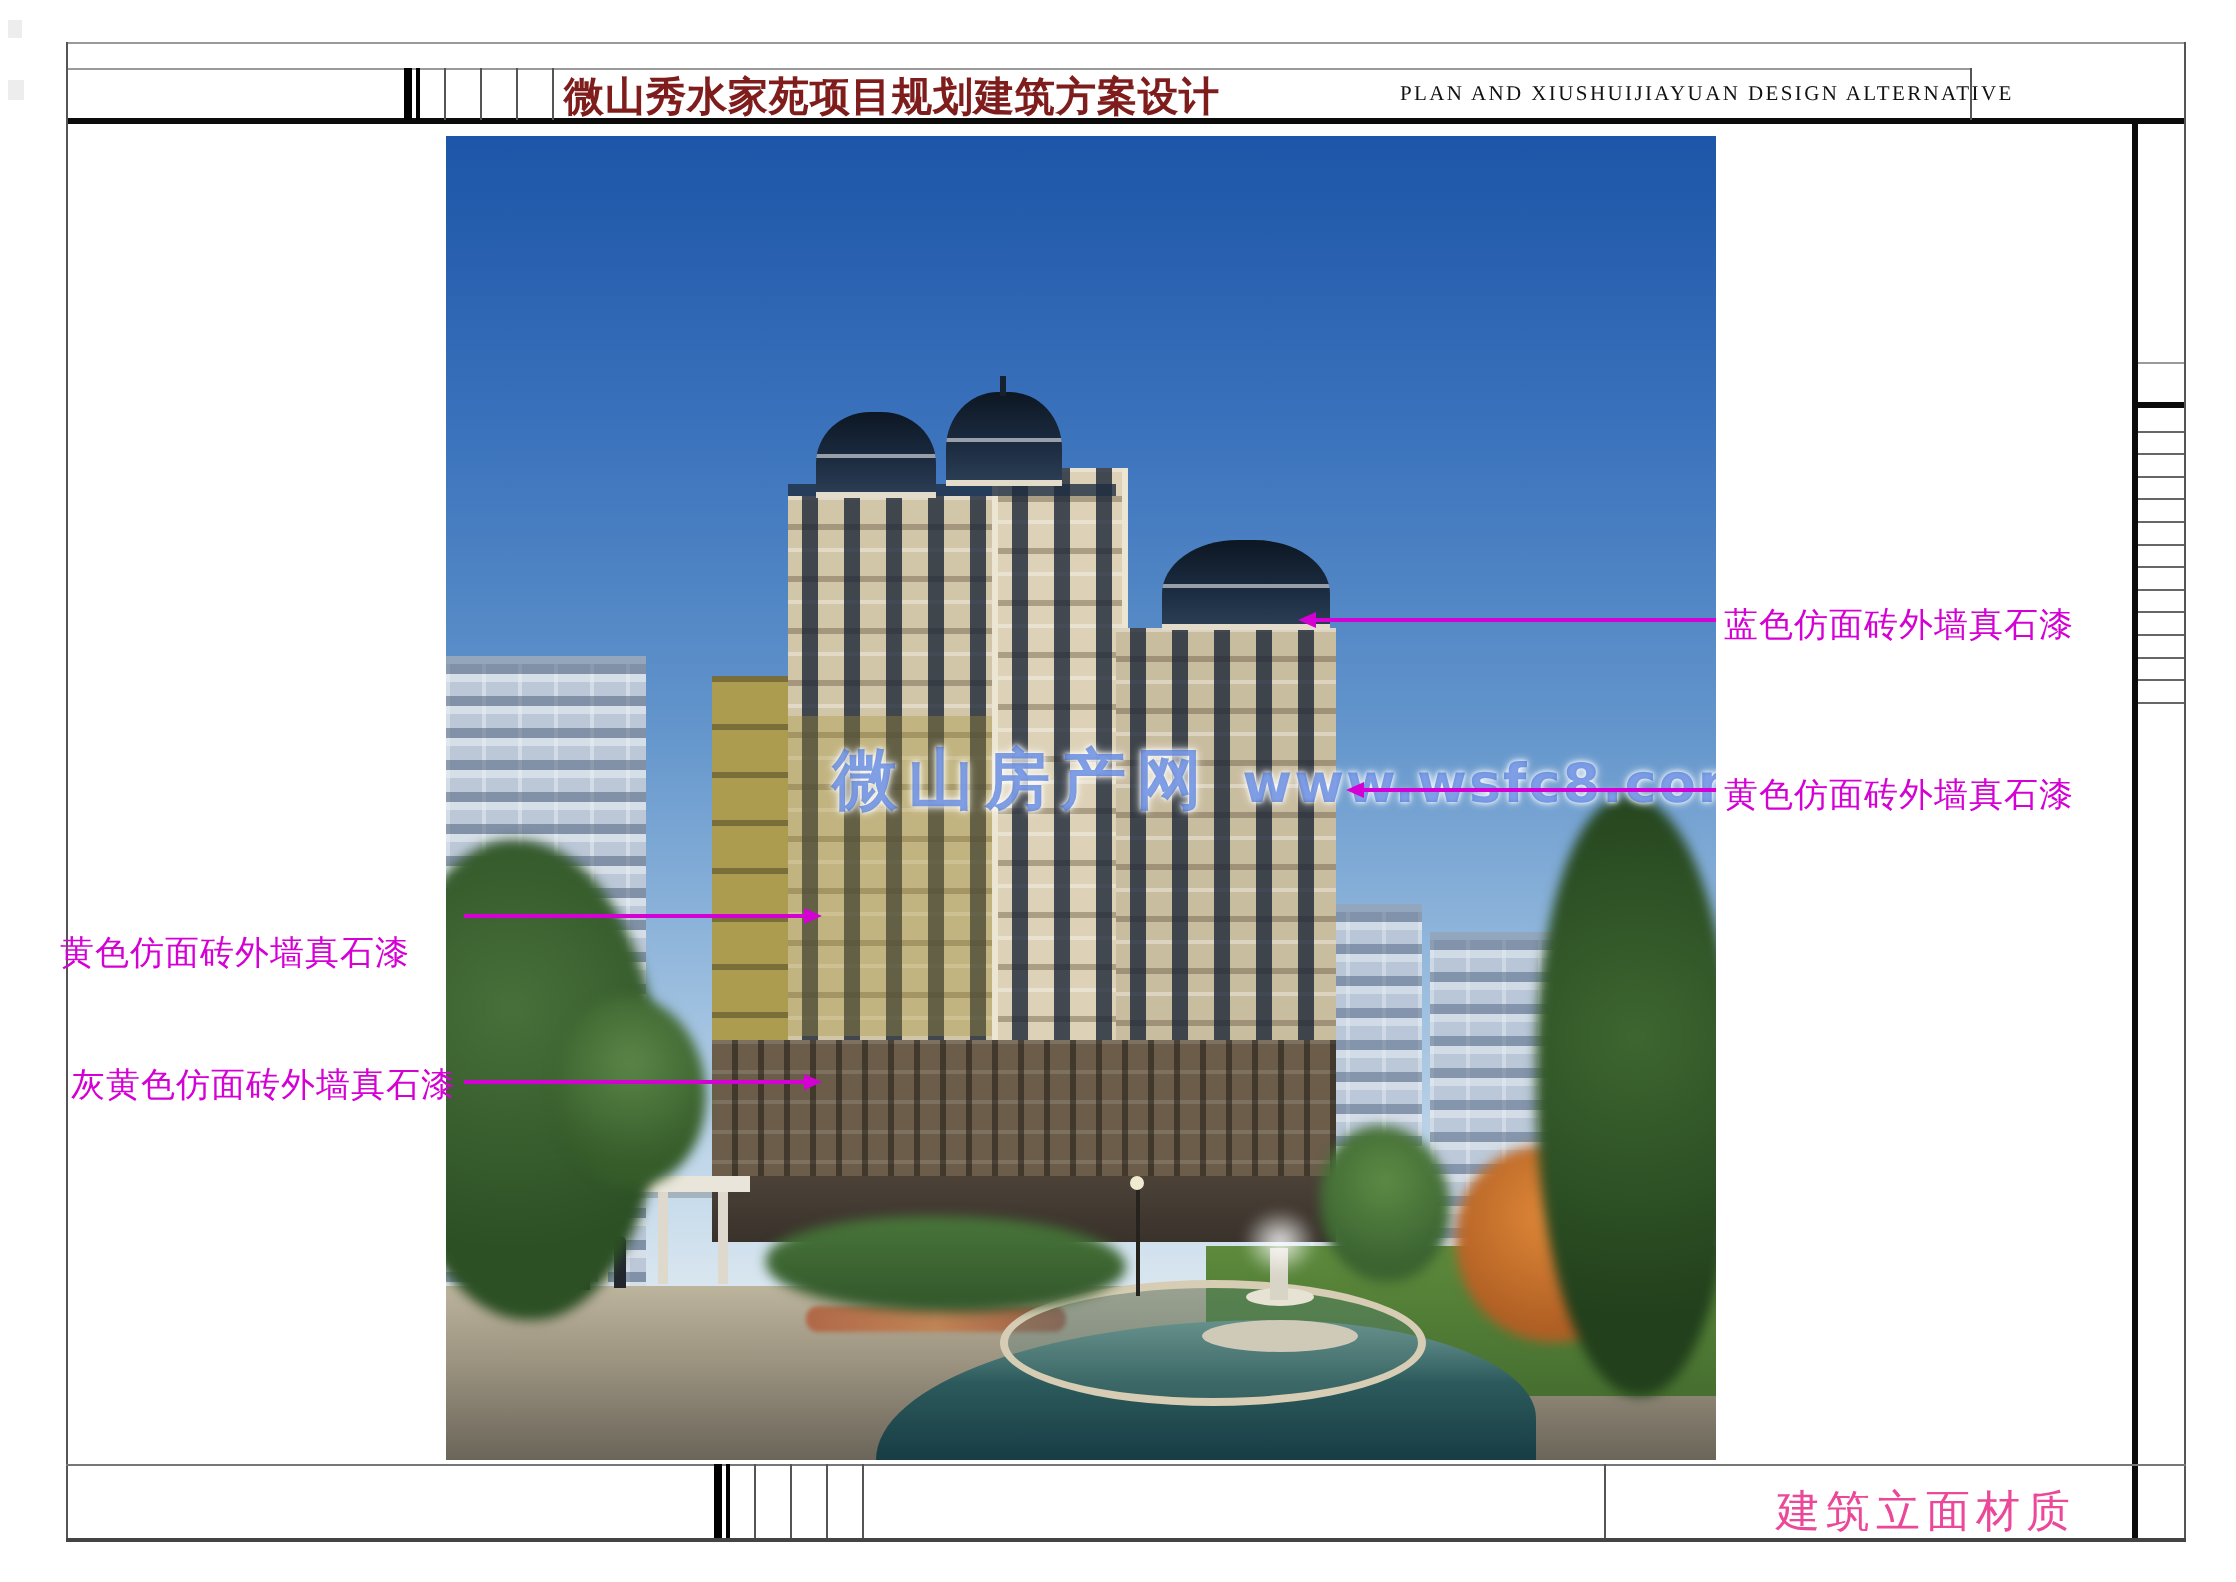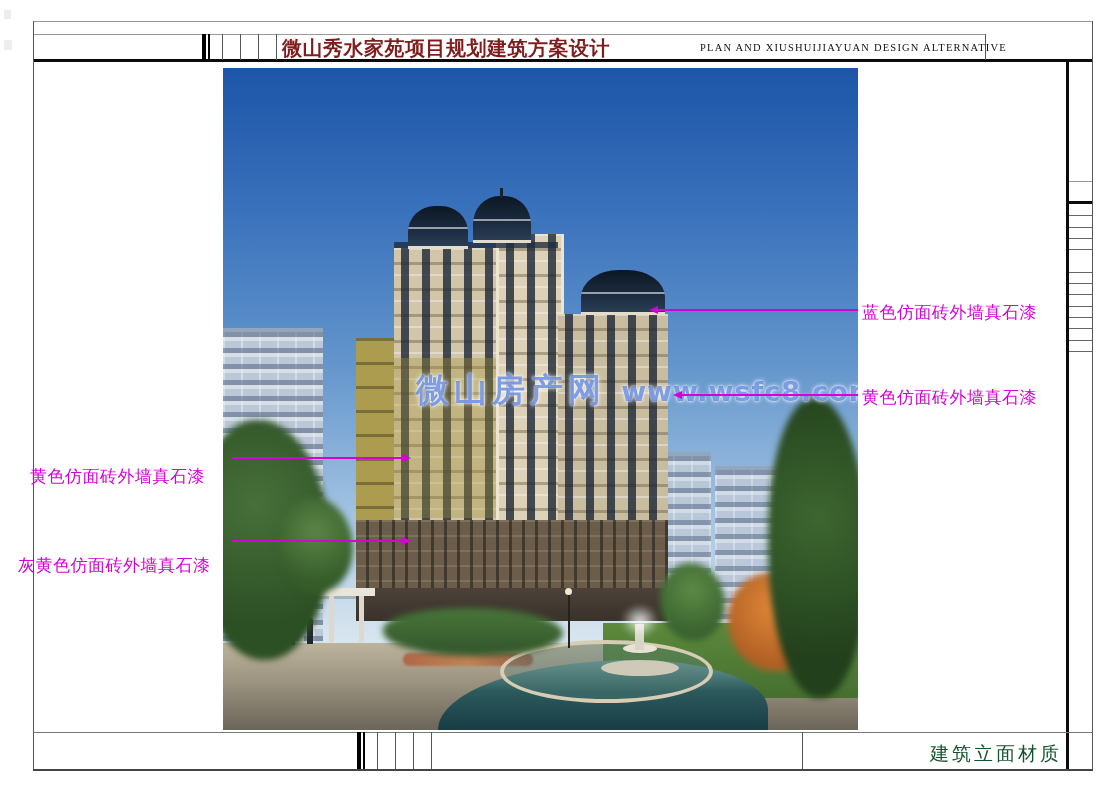--- a/index.html
+++ b/index.html
@@ -12,22 +12,22 @@
   .vline{position:absolute;width:1px;background:#555;}
   .vline.thick{width:3px;background:#0b0b0b;}
   .bar{position:absolute;background:#000;}
   .title-cn{position:absolute;left:282px;top:35px;height:26px;line-height:26px;
             font-size:20px;color:#7f1d1d;letter-spacing:0.5px;font-weight:700;white-space:nowrap;}
   .title-en{position:absolute;left:700px;top:42px;width:282px;text-align:right;
             font-family:"Liberation Serif",serif;font-size:10.5px;letter-spacing:1.2px;
             color:#111;white-space:nowrap;}
   .footer-en{position:absolute;left:437px;top:743px;font-family:"Liberation Serif",serif;
              font-size:10px;letter-spacing:0.8px;color:#111;white-space:nowrap;}
-  .footer-cn{position:absolute;left:930px;top:741px;font-size:19px;letter-spacing:3px;
-             color:#14532d;white-space:nowrap;}
+  .footer-cn{position:absolute;left:888px;top:741px;font-size:22px;letter-spacing:3px;
+             color:#ec4899;white-space:nowrap;}
   .strip-rows{position:absolute;left:1069px;top:205px;width:23px;height:147px;
               background:repeating-linear-gradient(180deg,transparent 0 10.3px,#666 10.3px 11.3px);}
   .mlabel{position:absolute;font-size:17px;letter-spacing:0.5px;color:var(--magenta,#d400d4);
           white-space:nowrap;}
   .leader{position:absolute;height:2px;background:var(--magenta,#d400d4);}
   .arrow-l{position:absolute;width:0;height:0;border-top:4px solid transparent;
            border-bottom:4px solid transparent;border-right:9px solid var(--magenta,#d400d4);}
   .arrow-r{position:absolute;width:0;height:0;border-top:4px solid transparent;
            border-bottom:4px solid transparent;border-left:9px solid var(--magenta,#d400d4);}
   
@@ -167,17 +167,17 @@
   <div class="arrow-l" style="left:649px;top:306px"></div>
 
   <div class="mlabel" style="left:862px;top:386px">黄色仿面砖外墙真石漆</div>
   <div class="leader" style="left:680px;top:394px;width:178px"></div>
   <div class="arrow-l" style="left:673px;top:391px"></div>
 
   <div class="mlabel" style="left:30px;top:465px;width:198px;text-align:left">黄色仿面砖外墙真石漆</div>
   <div class="leader" style="left:232px;top:457px;width:172px"></div>
   <div class="arrow-r" style="left:402px;top:454px"></div>
 
-  <div class="mlabel" style="left:18px;top:554px;width:210px;text-align:left">灰黄色仿面砖外墙真石漆</div>
+  <div class="mlabel" style="left:18px;top:531px;width:210px;text-align:right">灰黄色仿面砖外墙真石漆</div>
   <div class="leader" style="left:232px;top:540px;width:172px"></div>
   <div class="arrow-r" style="left:402px;top:537px"></div>
 
 </div>
 
 </body></html>

